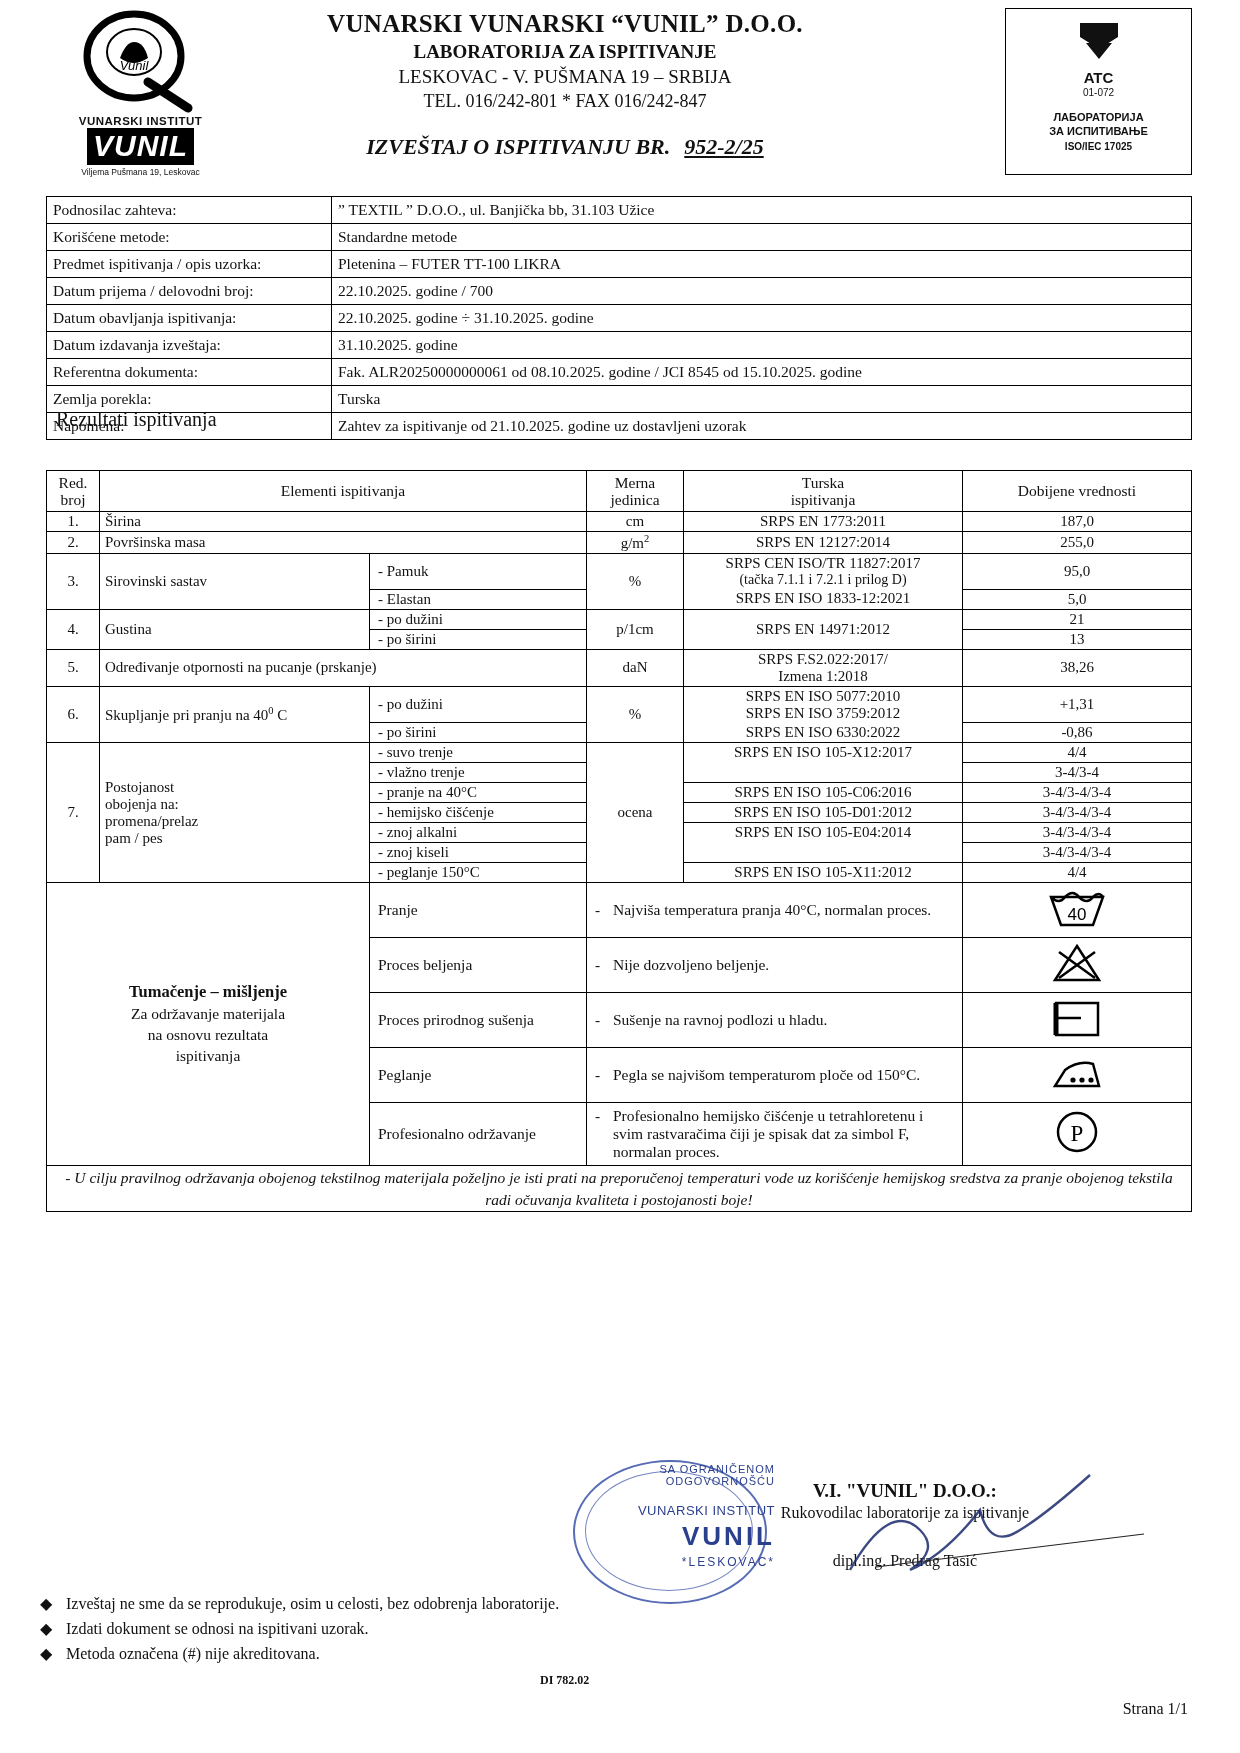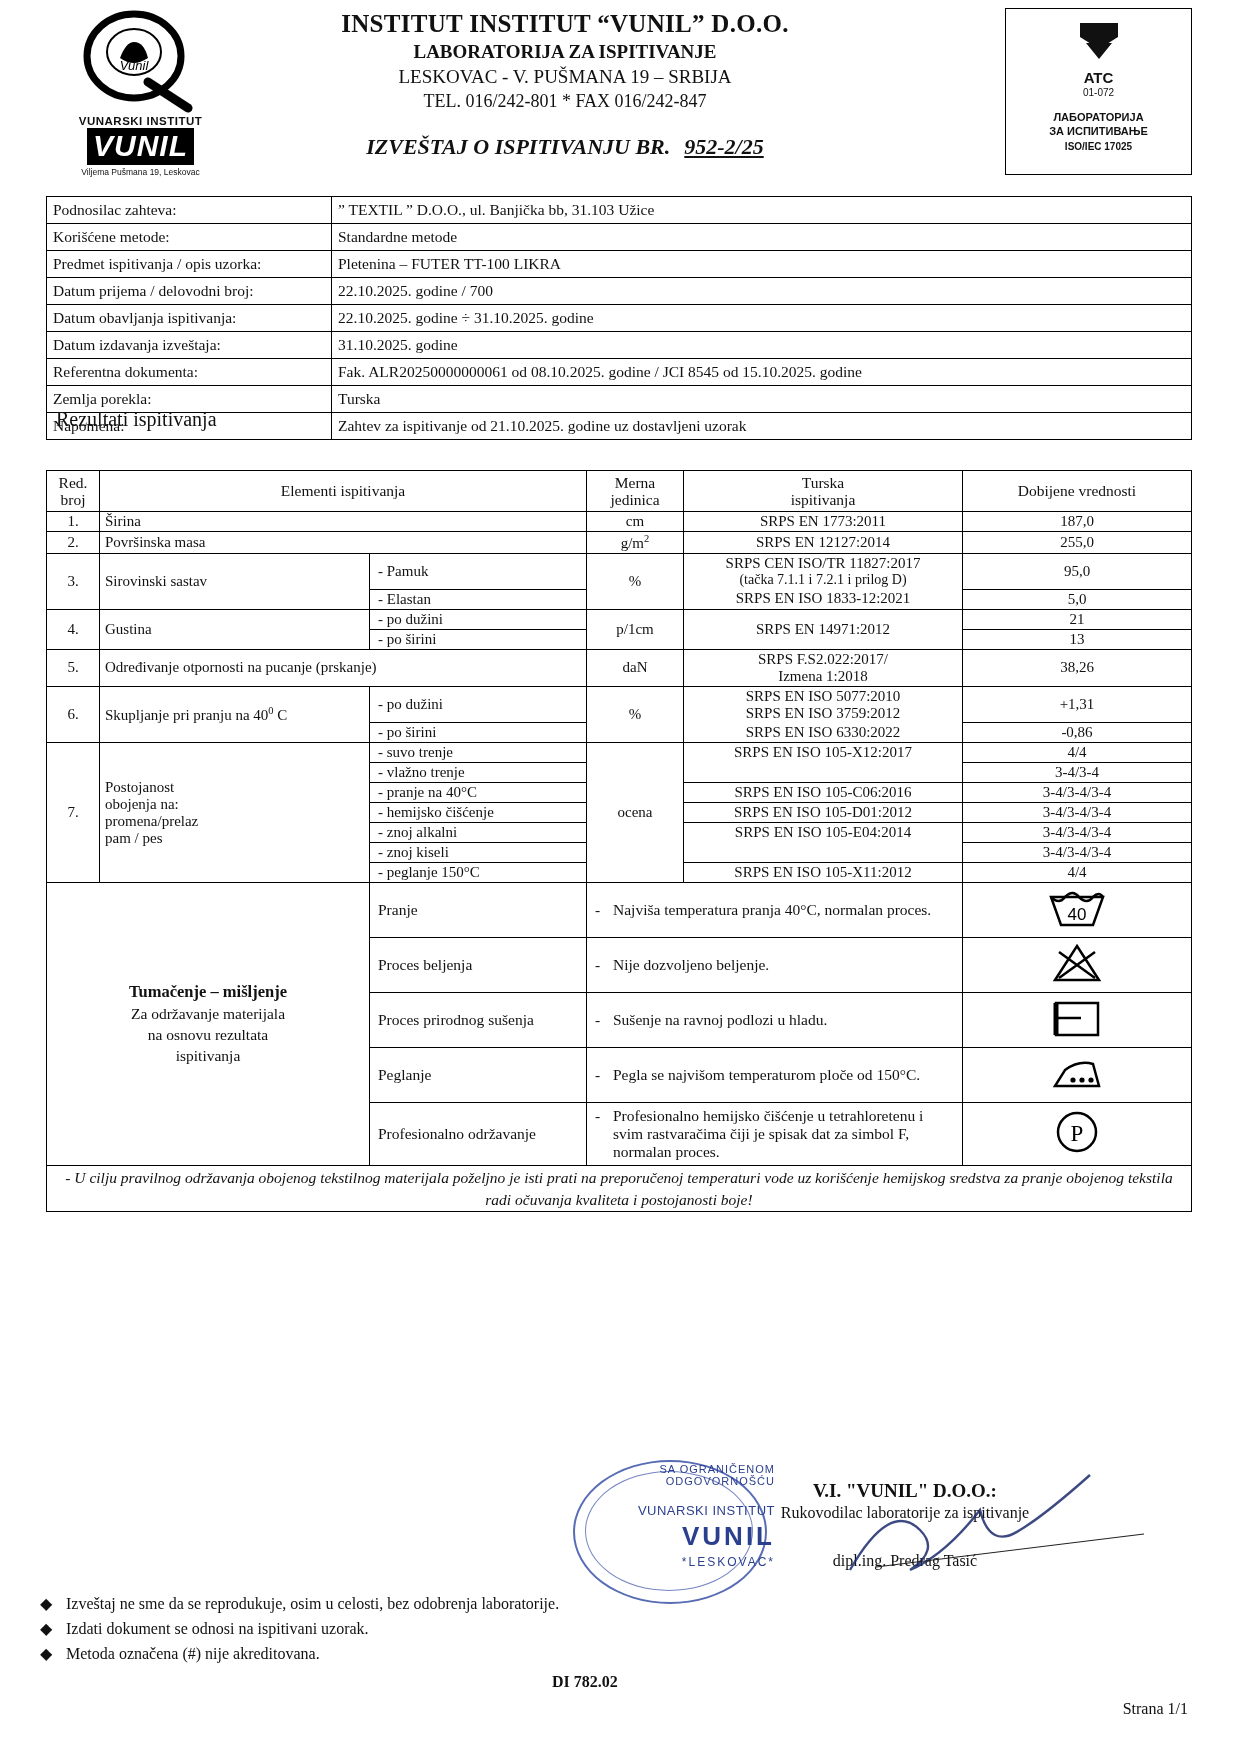--- a/index.html
+++ b/index.html
@@ -103,21 +103,21 @@
     border:1px solid #3a52a8;border-radius:50%;opacity:.7;
   }
   .stamp .l1{position:absolute;left:0;top:48px;width:210px;font-size:13px;font-family:"Liberation Sans",sans-serif;letter-spacing:.5px;}
   .stamp .l2{position:absolute;left:0;top:66px;width:210px;font-size:26px;font-weight:bold;font-family:"Liberation Sans",sans-serif;letter-spacing:3px;}
   .stamp .l3{position:absolute;left:0;top:100px;width:210px;font-size:12px;font-family:"Liberation Sans",sans-serif;letter-spacing:2px;}
   .stamp .arc{position:absolute;left:0;top:8px;width:210px;font-size:11px;font-family:"Liberation Sans",sans-serif;letter-spacing:1px;}
 
   .bullets{position:absolute;left:40px;top:1592px;font-size:16px;line-height:1.55;}
   .bullets div{white-space:nowrap;}
   .bullets .bp{display:inline-block;width:26px;}
-  .di{position:absolute;left:540px;top:1673px;font-weight:bold;font-size:16px;margin-left:12px;}
+  .di{position:absolute;left:540px;top:1673px;font-weight:bold;font-size:12px;}
   .strana{position:absolute;right:52px;top:1700px;font-size:16px;}
 
   sup{font-size:.7em;vertical-align:super;}
 </style>
 </head>
 <body>
 
 <div class="page">
 
   <div class="header">
@@ -131,21 +131,21 @@
           <path d="M44 50 q6 -16 14 -16 q10 0 14 16 q-8 5 -14 5 q-7 0 -14 -5z" fill="#000"></path>
           <text x="58" y="62" font-size="13" font-style="italic" font-family="Liberation Sans, sans-serif" text-anchor="middle" fill="#000">Vunil</text>
         </svg>
       </div>
       <div class="cap1">VUNARSKI INSTITUT</div>
       <div class="vunil">VUNIL</div>
       <div class="cap2">Viljema Pušmana 19, Leskovac</div>
     </div>
 
     <div class="head-center">
-      <div class="t1">INSTITUT INSTITUT “VUNIL” D.O.O.</div>
+      <div class="t1">VUNARSKI VUNARSKI “VUNIL” D.O.O.</div>
       <div class="t2">LABORATORIJA ZA ISPITIVANJE</div>
       <div class="t3">LESKOVAC - V. PUŠMANA 19 – SRBIJA</div>
       <div class="t4">TEL. 016/242-801 * FAX  016/242-847</div>
       <div class="t5">
         <span>IZVEŠTAJ O ISPITIVANJU BR.</span><span class="num">952-2/25</span>
       </div>
     </div>
 
     <div class="atc">
       <div class="mark">

